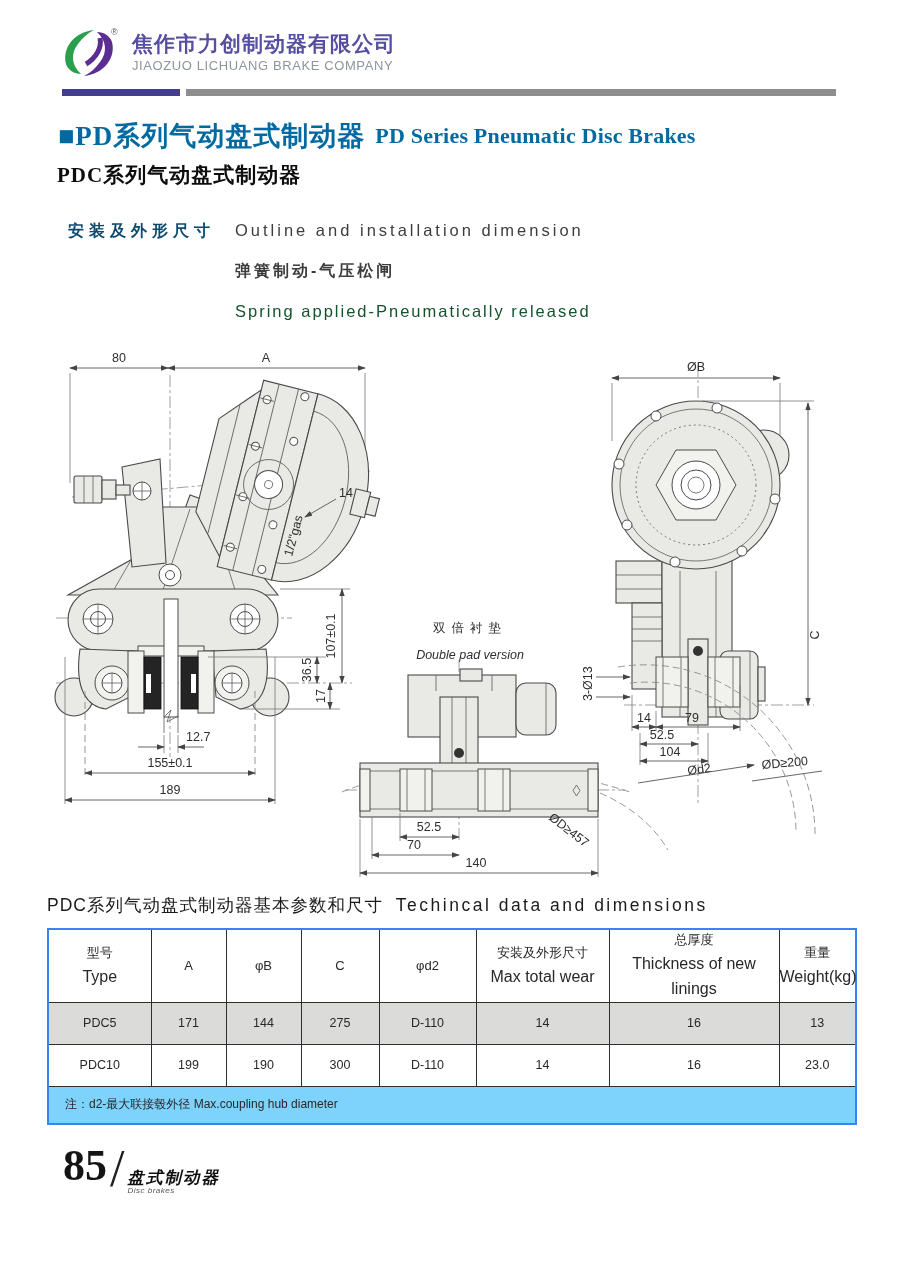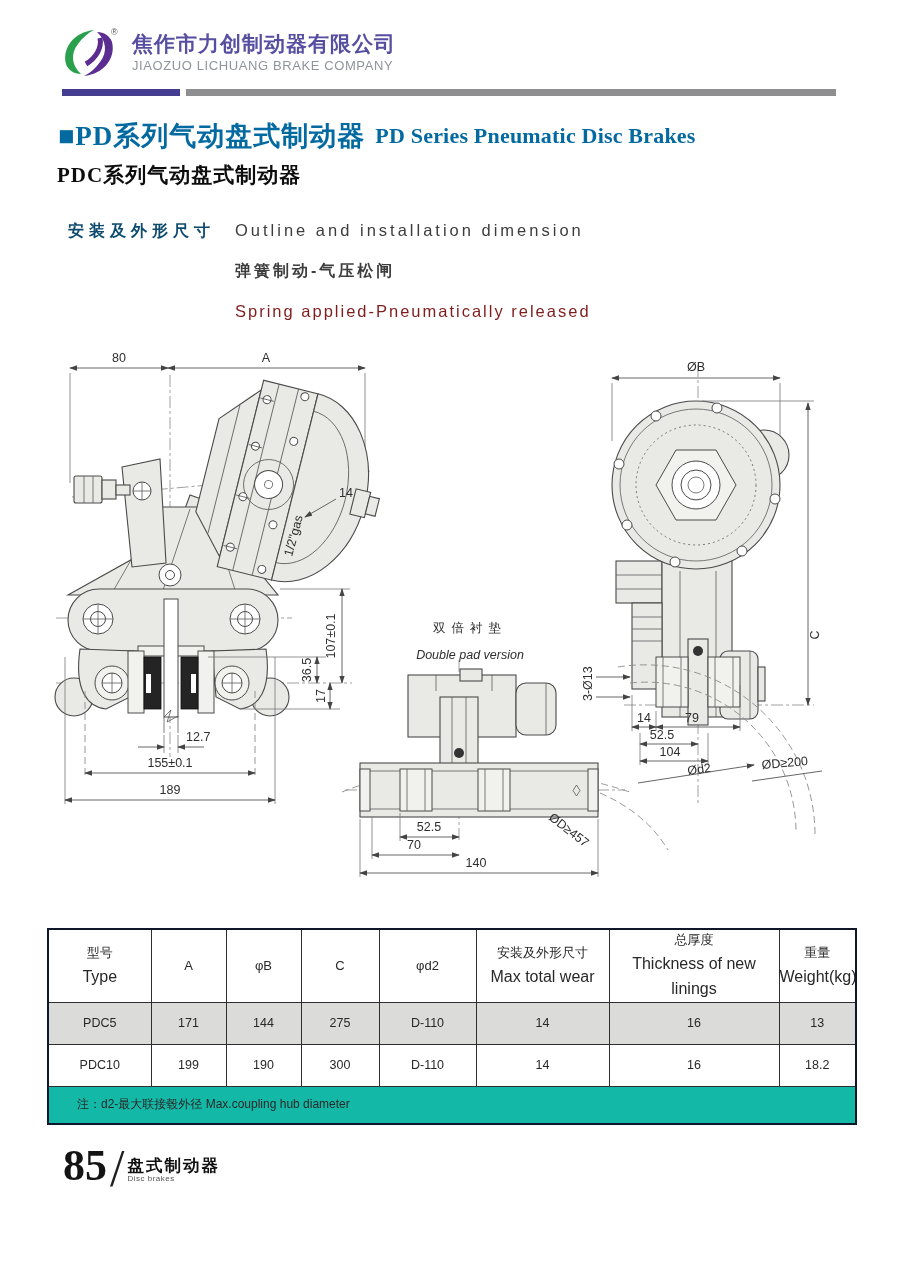--- a/index.html
+++ b/index.html
@@ -20,21 +20,21 @@
              font-family:"Liberation Serif",serif;font-weight:bold;color:#0369a1;}
   .title-cn{font-size:27px;letter-spacing:1px;line-height:1.1;}
   .title-en{font-size:22px;margin:0 0 3px 10px;letter-spacing:0.2px;}
   .subtitle{position:absolute;left:57px;top:161px;font-family:"Liberation Serif",serif;
             font-weight:bold;font-size:21px;color:#0d0d0d;letter-spacing:1px;}
 
   
   .intro-cn{position:absolute;left:68px;top:221px;font-size:16px;font-weight:bold;letter-spacing:5px;color:#0c4a6e;}
   .intro-en{position:absolute;left:235px;top:221px;font-size:16.5px;letter-spacing:3px;color:#3d3d3d;}
   .spring-cn{position:absolute;left:235px;top:261px;font-size:16px;font-weight:bold;letter-spacing:3px;color:#3d3d3d;}
-  .spring-en{position:absolute;left:235px;top:302px;font-size:16.5px;letter-spacing:2px;color:#7f1d1d;text-align:center;}
+  .spring-en{position:absolute;left:235px;top:302px;font-size:16.5px;letter-spacing:2px;color:#14532d;text-align:center;}
 
   
   .drawings{position:absolute;left:40px;top:345px;}
   .part{fill:#e9e9e6;stroke:#4a4a4a;stroke-width:1.1;}
   .part2{fill:#f1f1ee;stroke:#4a4a4a;stroke-width:1;}
   .inner{stroke:#5a5a5a;stroke-width:0.8;fill:none;}
   .pad{fill:#242424;stroke:#111;stroke-width:0.8;}
   .white{fill:#ffffff;stroke:#4a4a4a;stroke-width:1;}
   .dim{stroke:#555;stroke-width:0.9;fill:none;}
   .ext{stroke:#777;stroke-width:0.8;fill:none;}
@@ -42,36 +42,36 @@
   .ph{stroke:#8a8a8a;stroke-width:0.9;fill:none;stroke-dasharray:7 4;}
   .drawings text{font-family:"Liberation Sans",sans-serif;font-size:12.5px;fill:#2e2e2e;}
   .dp-title-cn{font-size:20px;fill:#787878;letter-spacing:6px;}
   .dp-title-en{font-size:20px;fill:#9a9a9a;font-style:italic;}
 
   
   .table-title{position:absolute;left:47px;top:893px;font-size:17.5px;color:#1b1b1b;white-space:nowrap;}
   .table-title .tt-cn{letter-spacing:1px;}
   .table-title .tt-en{letter-spacing:2.5px;margin-left:8px;}
   table.spec{position:absolute;left:47px;top:928px;width:808px;border-collapse:collapse;
-             border:2px solid #0f172a;table-layout:fixed;text-align:center;font-size:12.5px;color:#282828;}
+             border:2px solid #3b82f6;table-layout:fixed;text-align:center;font-size:12.5px;color:#282828;}
   table.spec th,table.spec td{border:1px solid #2e2e2e;font-weight:normal;padding:0;}
   table.spec thead th{height:62px;line-height:1.6;}
   .th-en:empty{display:none;}
   .th-cn{font-size:13px;}
   .th-en{font-size:16px;}
   tr.row-gray td{background:#dbdbda;}
   tr.row-data td{height:41px;}
-  tr.note-row td{height:36px;background:#14b8a6;text-align:left;padding-left:28px;font-size:12px;}
+  tr.note-row td{height:36px;background:#7dd3fc;text-align:left;padding-left:16px;font-size:12px;}
 
   
   .footer{position:absolute;left:63px;top:1144px;display:flex;align-items:flex-start;}
   .page-num{font-family:"Liberation Serif",serif;font-size:44px;font-weight:bold;color:#141414;line-height:1;}
   .page-slash{font-family:"Liberation Serif",serif;font-size:52px;font-weight:normal;color:#1e1e1e;
               line-height:0.95;margin:0 3px;}
-  .section{margin-top:12px;}
+  .section{margin-top:24px;font-style:italic;}
   .section-cn{font-size:16.5px;font-weight:bold;letter-spacing:2px;color:#101010;line-height:1.1;}
   .section-en{font-size:8px;color:#555;letter-spacing:0.5px;}
 </style>
 </head>
 <body>
 
 <div id="page">
 
   <div class="logo-row">
     <svg class="logo-mark" viewBox="0 0 64 58">
@@ -367,20 +367,24 @@
       <text x="622" y="394" text-anchor="middle">52.5</text>
       <line class="dim" x1="600" y1="416" x2="668" y2="416" marker-start="url(#as)" marker-end="url(#ae)"></line>
       <text x="630" y="411" text-anchor="middle">104</text>
       <line class="dim" x1="598" y1="438" x2="714" y2="420" marker-end="url(#ae)"></line>
       <text transform="translate(648,430) rotate(-8)">Ød2</text>
       <line class="dim" x1="712" y1="436" x2="782" y2="426"></line>
       <text transform="translate(722,424) rotate(-5)">ØD≥200</text>
     </g>
   </svg>
 
+  <div class="table-title">
+    <span class="tt-cn">PDC系列气动盘式制动器基本参数和尺寸</span>
+    <span class="tt-en">Techincal data and dimensions</span>
+  </div>
 
   <table class="spec">
     <colgroup>
       <col style="width:103px">
         <col style="width:75px">
         <col style="width:75px">
         <col style="width:78px">
       <col style="width:97px">
         <col style="width:133px">
         <col style="width:170px">
@@ -430,21 +434,21 @@
         <td>13</td>
       </tr>
       <tr class="row-data">
         <td>PDC10</td>
         <td>199</td>
         <td>190</td>
         <td>300</td>
         <td>D-110</td>
         <td>14</td>
         <td>16</td>
-        <td>18.2</td>
+        <td>23.0</td>
       </tr>
       <tr class="note-row">
         <td colspan="8">注：d2-最大联接毂外径  Max.coupling hub diameter</td>
       </tr>
     </tbody>
   </table>
 
   <div class="footer">
     <span class="page-num">85</span>
     <span class="page-slash">/</span>

